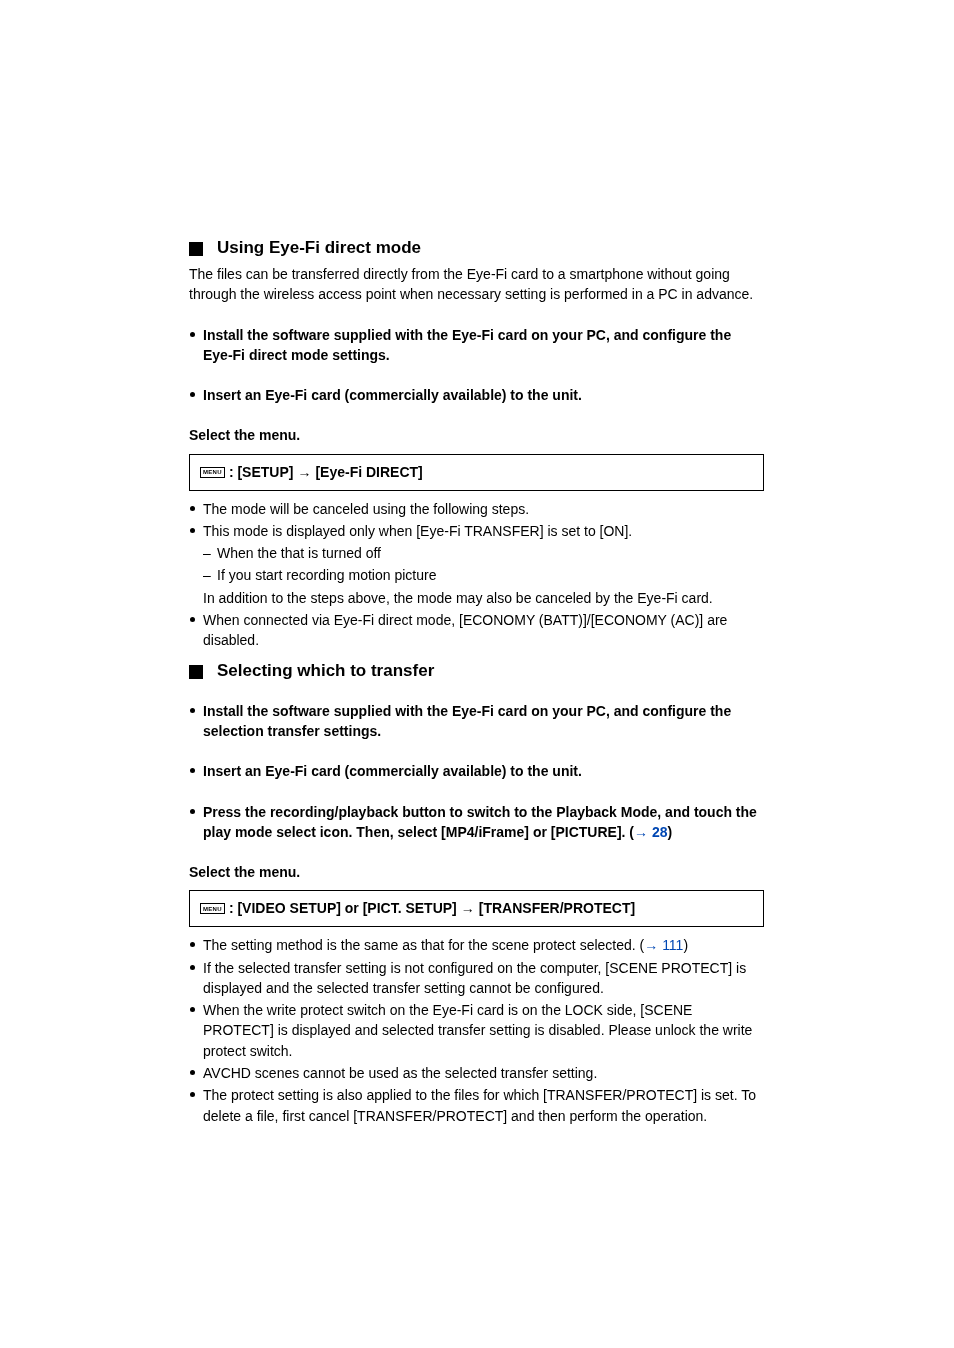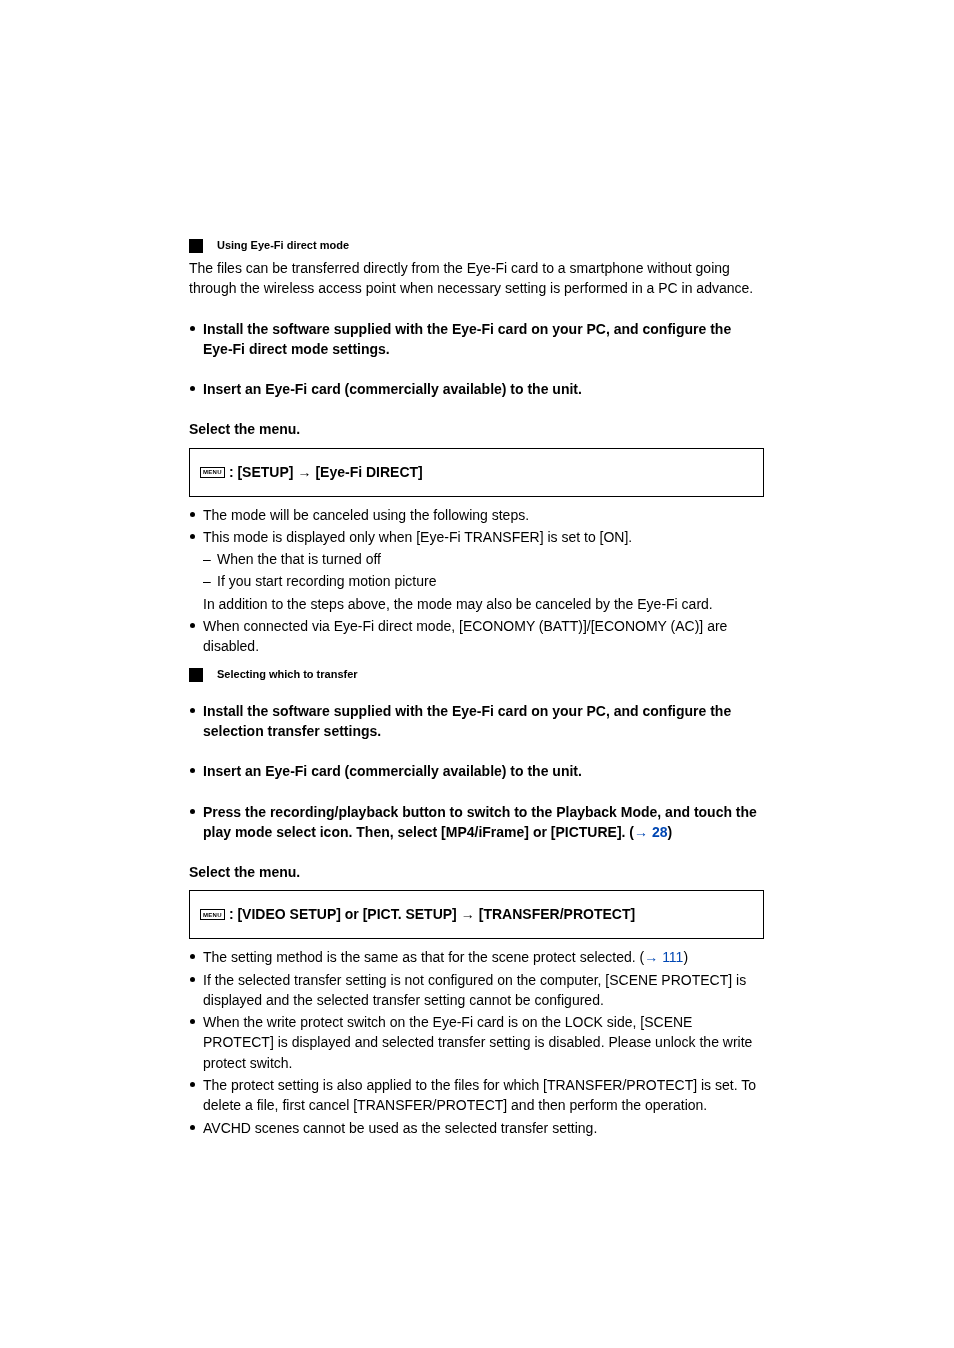--- a/index.html
+++ b/index.html
@@ -13,21 +13,21 @@
     width: 954px;
   }
   .page {
     padding: 238px 190px 100px 189px;
     width: 954px;
   }
   .sec-heading {
     display: flex;
     align-items: center;
     font-weight: bold;
-    font-size: 11px;
+    font-size: 17px;
     margin: 0 0 6px 0;
   }
   .sec-heading .sq {
     display: inline-block;
     width: 14px;
     height: 14px;
     background: #000;
     margin-right: 14px;
     flex: none;
     position: relative;
@@ -66,21 +66,21 @@
     top: 0;
   }
   .indent-plain {
     padding-left: 14px;
     line-height: 1.45;
     margin-bottom: 2px;
   }
   .bold { font-weight: bold; margin-top: 20px; }
   .menu-box {
     border: 1px solid #000;
-    padding: 15px 10px;
+    padding: 9px 10px;
     margin: 8px 0 8px 0;
     line-height: 1.2;
     display: flex;
     align-items: center;
     font-weight: bold;
   }
   .menu-icon-box {
     border: 1px solid #000;
     font-size: 6px;
     font-weight: bold;
@@ -155,18 +155,18 @@
     <span style="margin-left:2px;">: [VIDEO SETUP] or [PICT. SETUP]</span>
     <span class="arrow">→</span>
     <span>[TRANSFER/PROTECT]</span>
   </div>
 
   <div class="bulleted">
     <span>The setting method is the same as that for the scene protect selected. (</span><span class="link">→ </span><span class="link">111</span><span>)</span>
   </div>
   <div class="bulleted">If the selected transfer setting is not configured on the computer, [SCENE PROTECT] is displayed and the selected transfer setting cannot be configured.</div>
   <div class="bulleted">When the write protect switch on the Eye-Fi card is on the LOCK side, [SCENE PROTECT] is displayed and selected transfer setting is disabled. Please unlock the write protect switch.</div>
+  <div class="bulleted">AVCHD scenes cannot be used as the selected transfer setting.</div>
   <div class="bulleted">The protect setting is also applied to the files for which [TRANSFER/PROTECT] is set. To delete a file, first cancel [TRANSFER/PROTECT] and then perform the operation.</div>
-  <div class="bulleted">AVCHD scenes cannot be used as the selected transfer setting.</div>
 
   <div class="page-num">- 130 -</div>
 
 </div>
 
 </body></html>

